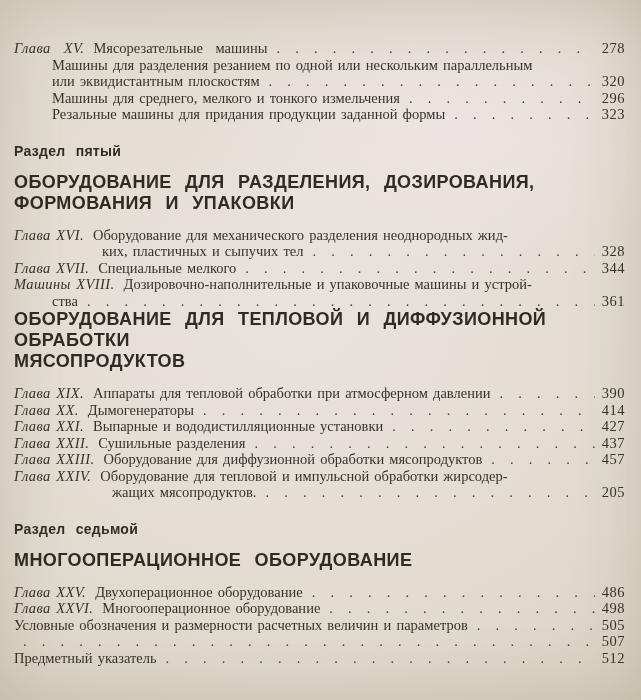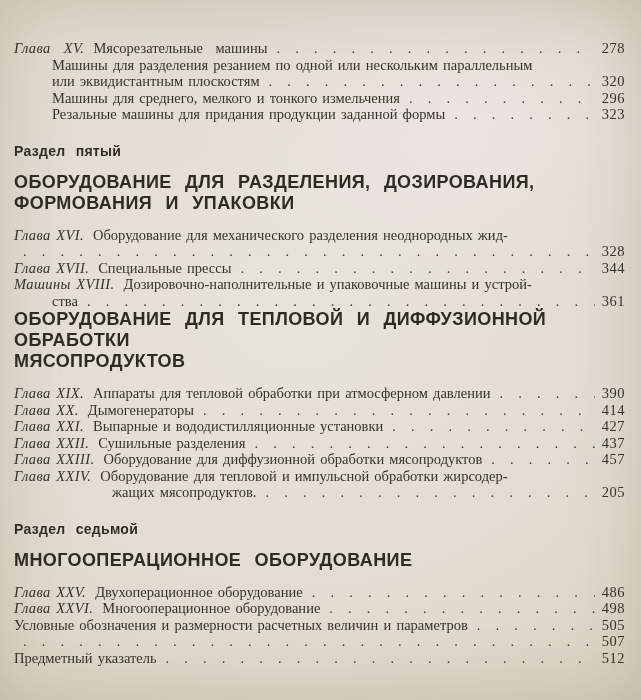--- a/index.html
+++ b/index.html
@@ -77,26 +77,27 @@
   <div class="kicker">Раздел пятый</div>
   <div class="heading">
     <div>ОБОРУДОВАНИЕ ДЛЯ РАЗДЕЛЕНИЯ, ДОЗИРОВАНИЯ,</div>
     <div>ФОРМОВАНИЯ И УПАКОВКИ</div>
   </div>
   <div class="row">
     <span class="chap">Глава XVI.</span>
     <span class="txt">Оборудование для механического разделения неоднородных жид-</span>
   </div>
   <div class="row">
+    <span class="txt ind-xvi">ких, пластичных и сыпучих тел</span>
     <span class="leader"></span>
     <span class="pg">328</span>
   </div>
   <div class="row">
     <span class="chap">Глава XVII.</span>
-    <span class="txt">Специальные прессы</span>
+    <span class="txt">Специальные мелкого</span>
     <span class="leader"></span>
     <span class="pg">344</span>
   </div>
   <div class="row">
     <span class="chap">Машины XVIII.</span>
     <span class="txt">Дозировочно-наполнительные и упаковочные машины и устрой-</span>
   </div>
   <div class="row">
     <span class="txt ind-sub">ства</span>
     <span class="leader"></span>

